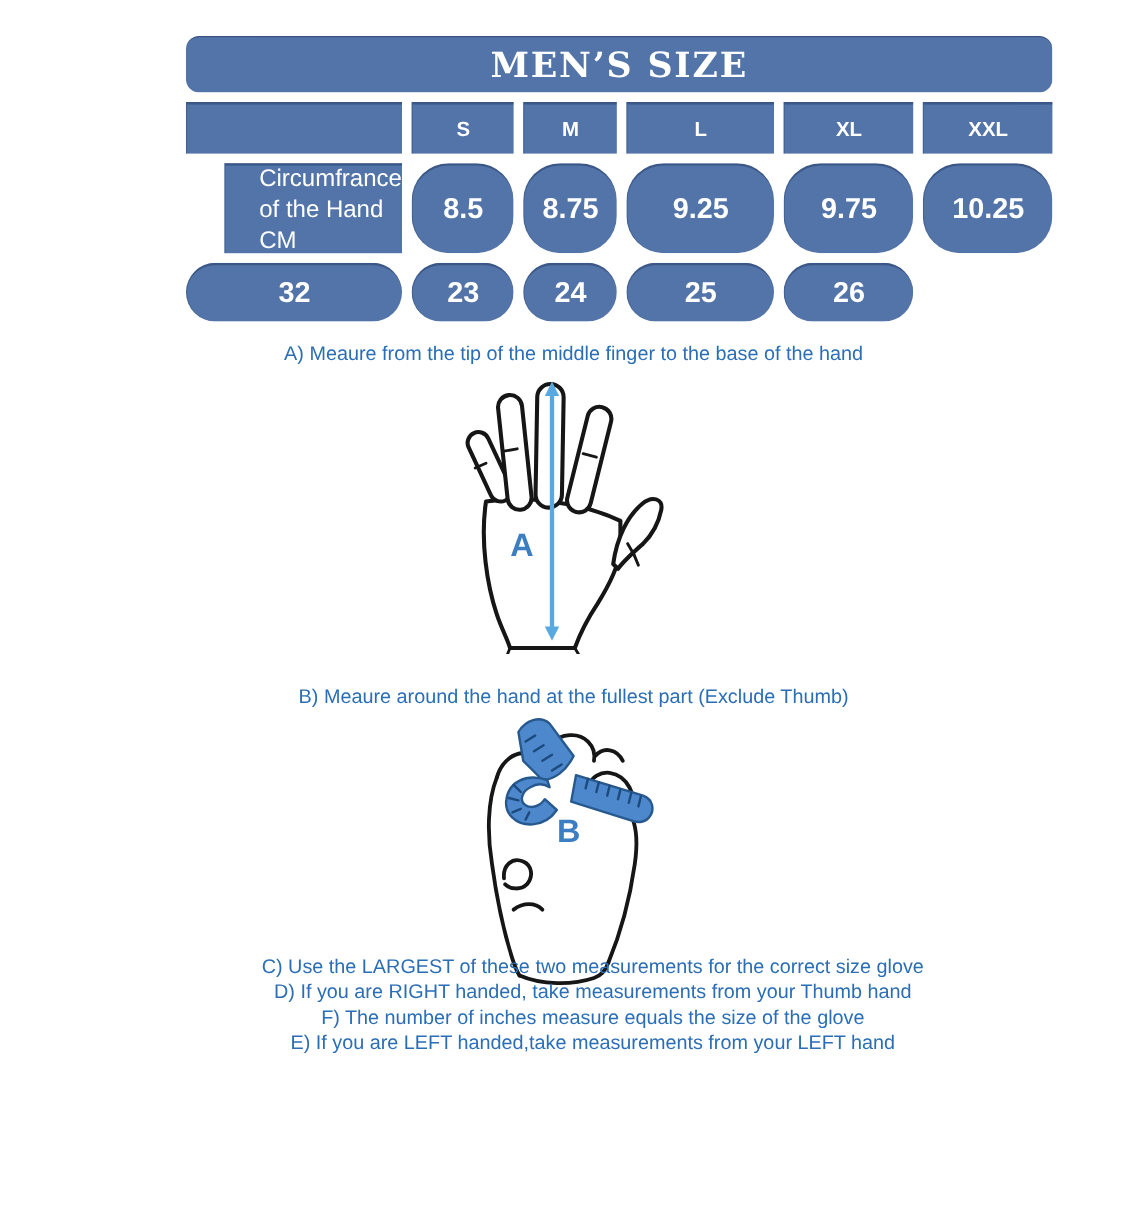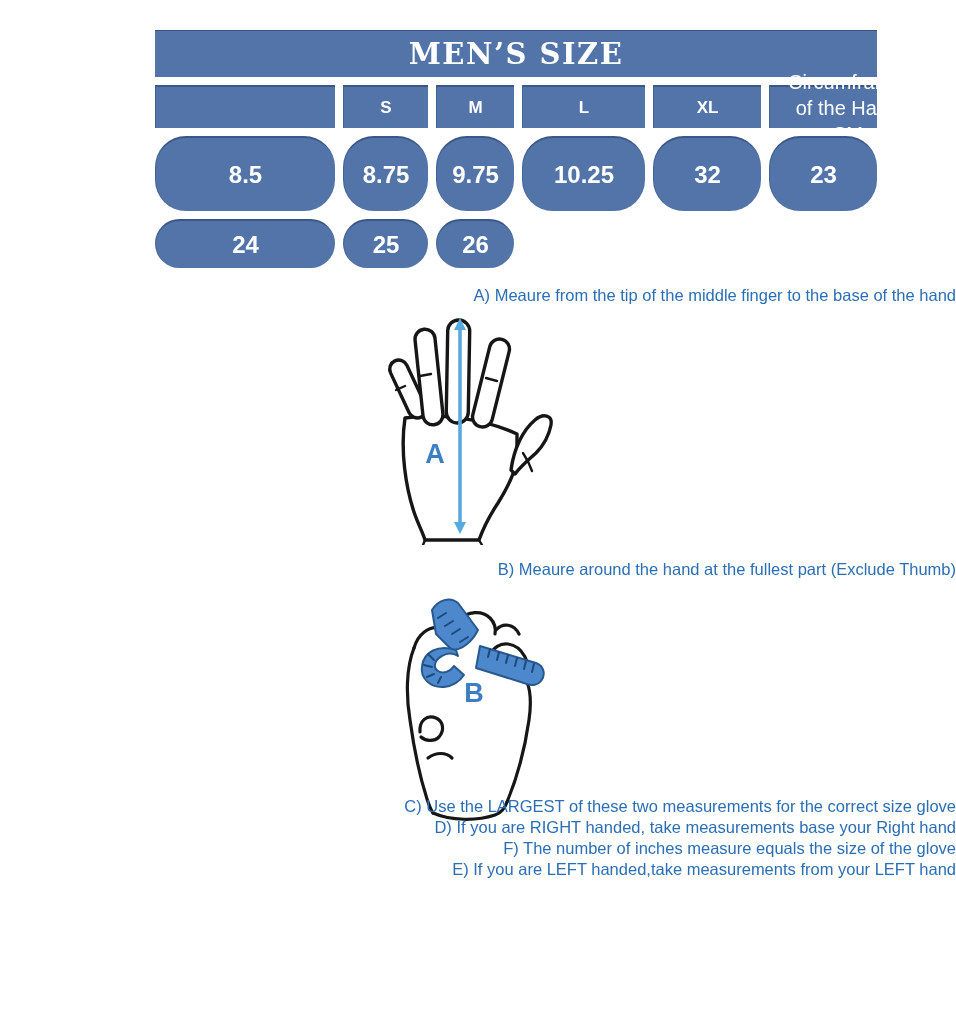--- a/index.html
+++ b/index.html
@@ -17,42 +17,43 @@
 
   
   .size-table{position:absolute;left:155px;top:30px;width:722px;}
   .table-title{
     height:47px;line-height:47px;text-align:center;
     background:var(--table-blue);color:#fff;
     font-family:"DejaVu Serif","Liberation Serif",serif;
     font-weight:800;font-size:29px;letter-spacing:1.5px;
     border-top:1px solid rgba(25,45,85,.45);
     margin-bottom:8px;
+    border-radius:11px;
   }
   .grid{
     display:grid;
     grid-template-columns:180px 85px 78px 123px 108px 108px;
     grid-template-rows:43px 75px 49px;
     gap:8px;
   }
   .cell{
     background:var(--table-blue);color:#fff;
     display:flex;align-items:center;justify-content:center;
     border-top:2px solid rgba(25,45,85,.40);
     border-left:1px solid rgba(25,45,85,.25);
   }
   .cell.size-head{font-weight:bold;font-size:17px;}
   .cell.row-label{font-size:20px;}
-  .cell.row-label.left{justify-content:flex-start;padding-left:18px;text-align:center;line-height:1.3;}
+  .cell.row-label.left{justify-content:flex-start;padding-left:28px;text-align:left;line-height:1.3;margin-left:32px;}
   .cell.value{font-weight:bold;font-size:24px;border-radius:31px;}
 
   
-  .instr{position:absolute;left:0;width:956px;text-align:right;color:var(--text-blue);font-size:16.5px;}
+  .instr{position:absolute;left:0;width:956px;text-align:center;color:var(--text-blue);font-size:16.5px;}
   .instr-a{top:286px;}
-  .instr-b{top:560px;}
+  .instr-b{top:572px;}
   .instr-cf{top:796px;line-height:21px;padding-left:32px;}
 
   
   .fig-a{position:absolute;left:383px;top:316px;width:172px;height:229px;}
   .fig-b{position:absolute;left:398px;top:590px;width:160px;height:237px;}
   svg{display:block;width:100%;height:100%;}
   .fig-label{font-family:"Liberation Sans",sans-serif;font-weight:bold;font-size:27px;fill:var(--label-blue);}
 </style>
 </head>
 <body>
@@ -61,24 +62,26 @@
 
   <div class="size-table">
     <div class="table-title">MEN’S SIZE</div>
     <div class="grid">
 
       <div class="cell size-head"></div>
       <div class="cell size-head">S</div>
       <div class="cell size-head">M</div>
       <div class="cell size-head">L</div>
       <div class="cell size-head">XL</div>
+      <div class="cell size-head">XXL</div>
 
       <div class="cell row-label left">Circumfrance of the Hand CM</div>
       <div class="cell value">8.5</div>
       <div class="cell value">8.75</div>
+      <div class="cell value">9.25</div>
       <div class="cell value">9.75</div>
       <div class="cell value">10.25</div>
 
       <div class="cell value">32</div>
       <div class="cell value">23</div>
       <div class="cell value">24</div>
       <div class="cell value">25</div>
       <div class="cell value">26</div>
     </div>
   </div>
@@ -147,18 +150,18 @@
           <path d="M119,68 L117,76"></path>
           <path d="M128,71 L126,79"></path>
           <path d="M136,74 L134,82"></path>
       </g>
       <text class="fig-label" x="76" y="112" text-anchor="middle">B</text>
     </svg>
   </div>
 
   <div class="instr instr-cf">
     <div>C) Use the LARGEST of these two measurements for the correct size glove</div>
-    <div>D) If you are RIGHT handed, take measurements base your Right hand</div>
+    <div>D) If you are RIGHT handed, take measurements from your Thumb hand</div>
     <div>F) The number of inches measure equals the size of the glove</div>
     <div>E) If you are LEFT handed,take measurements from your LEFT hand</div>
   </div>
 
 </div>
 
 </body></html>

